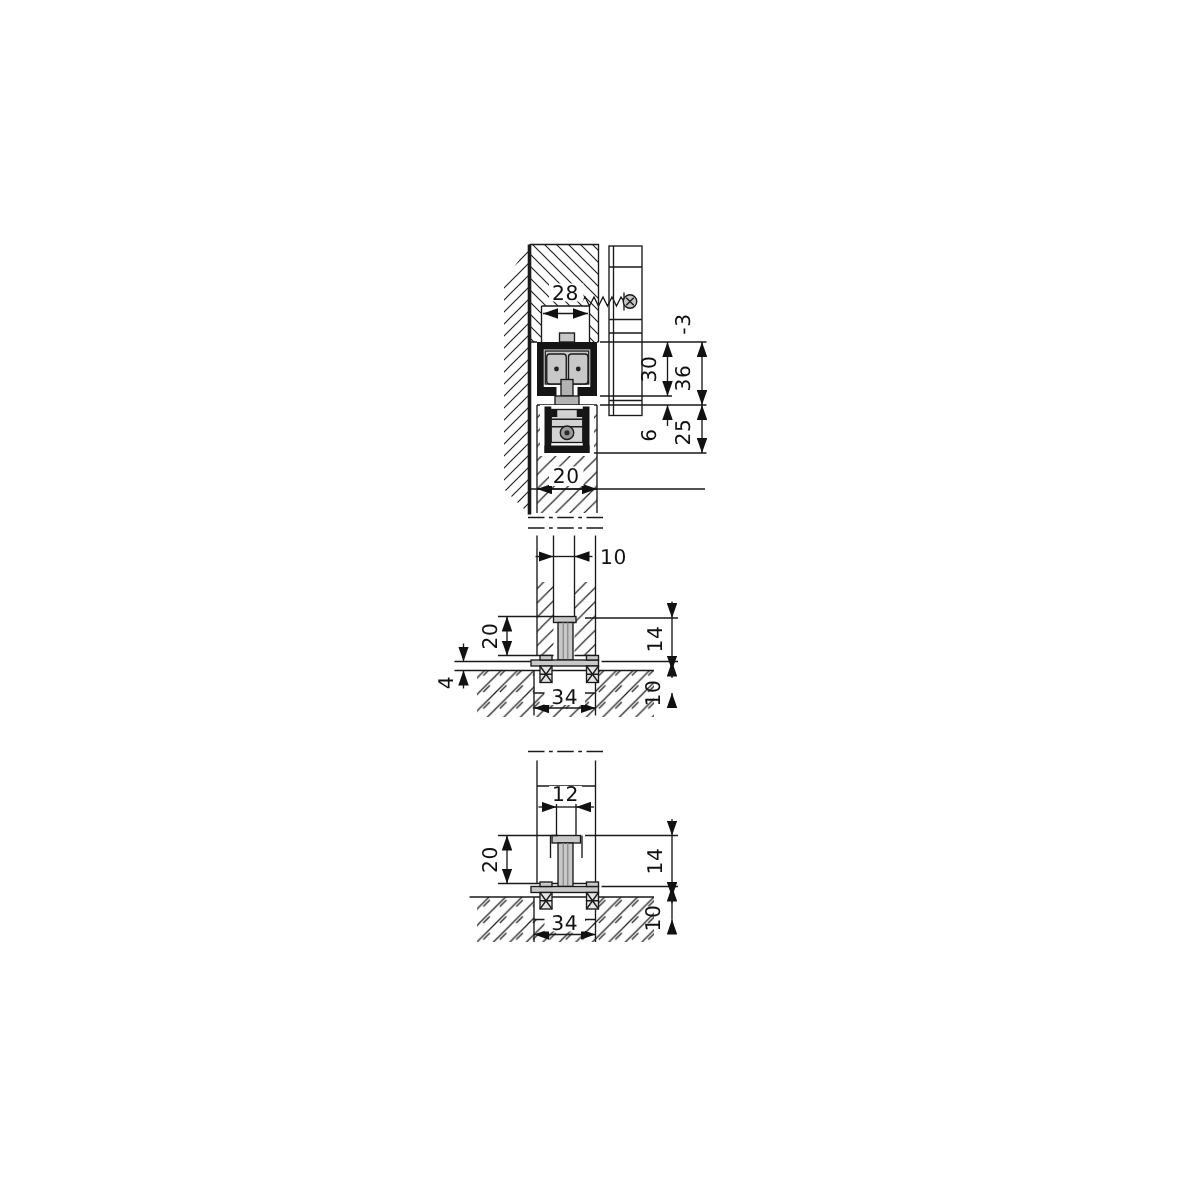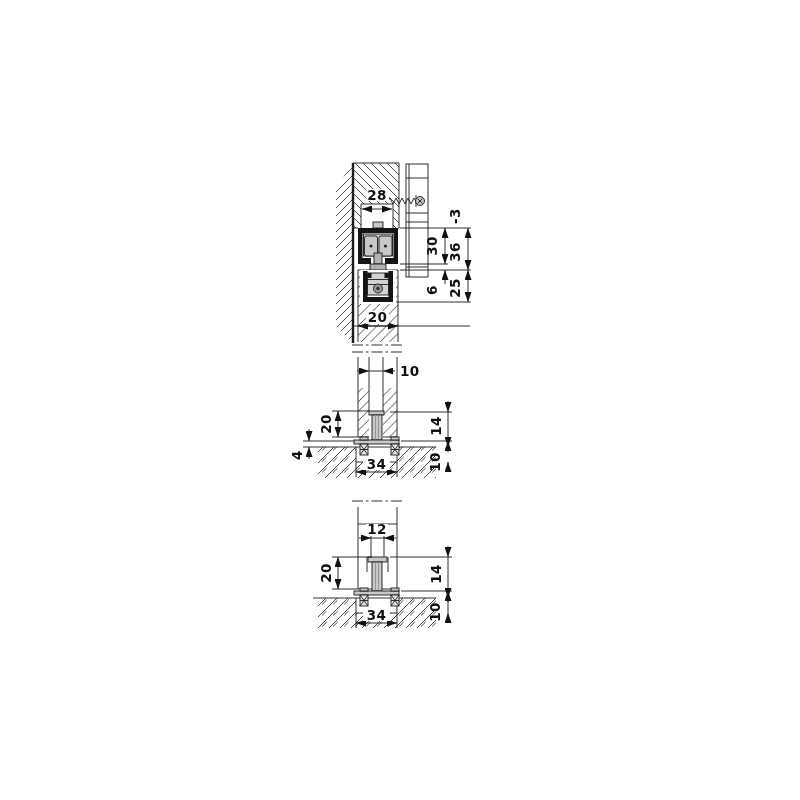--- a/index.html
+++ b/index.html
@@ -1,16 +1,16 @@
 <!DOCTYPE html>
 <html><head>
 <meta charset="utf-8">
 <style>
   html,body{margin:0;padding:0;background:#ffffff;}
-  .stage{width:800px;height:800px;background:#fff;position:relative;font-family:"DejaVu Sans","Liberation Sans",sans-serif;font-weight:bold;}
+  .stage{width:800px;height:800px;background:#fff;position:relative;font-family:"DejaVu Sans","Liberation Sans",sans-serif;}
   svg{display:block;}
   text{font-family:"DejaVu Sans","Liberation Sans",sans-serif;font-size:13.5px;fill:#111;letter-spacing:.4px;}
   .thin{stroke:#1a1a1a;stroke-width:.9;fill:none;}
   .thick{stroke:#1a1a1a;stroke-width:2.4;fill:none;}
   .blk{fill:#151515;stroke:none;}
   .gry{fill:#c8c8c8;stroke:#1a1a1a;stroke-width:.9;}
   .gry2{fill:#b2b2b2;stroke:#1a1a1a;stroke-width:.9;}
   .mech{fill:#d2d2d2;stroke:#1a1a1a;stroke-width:.9;}
   .halo{fill:#ffffff;stroke:none;}
   .dimline{stroke:#1a1a1a;stroke-width:.9;fill:none;}

